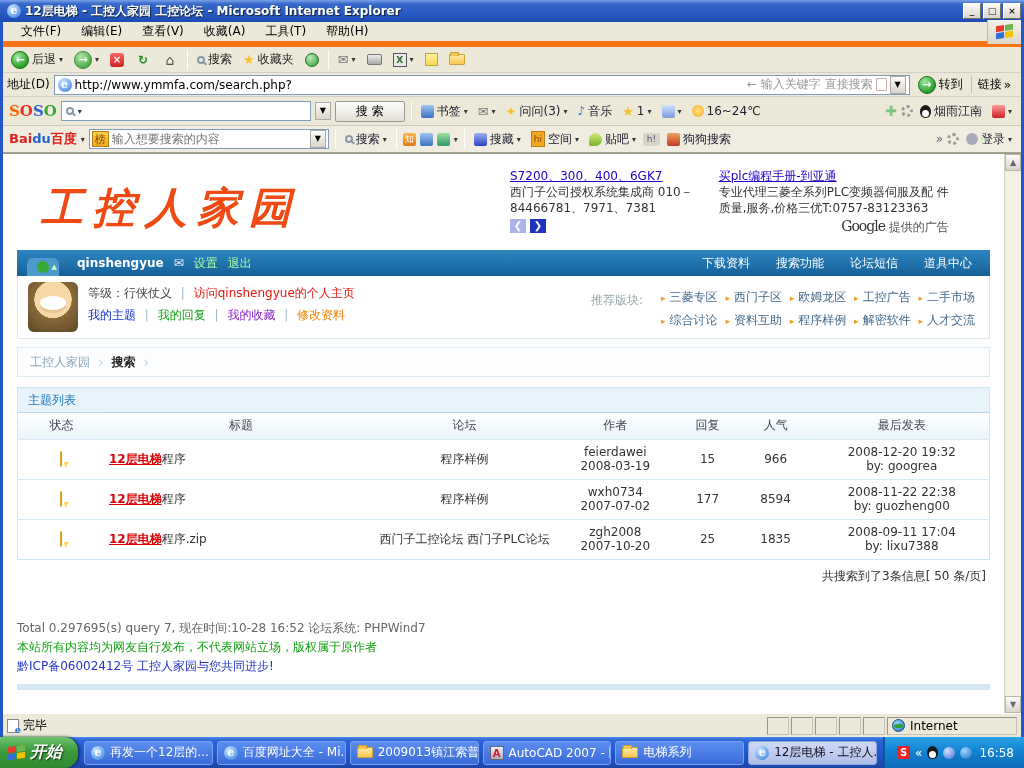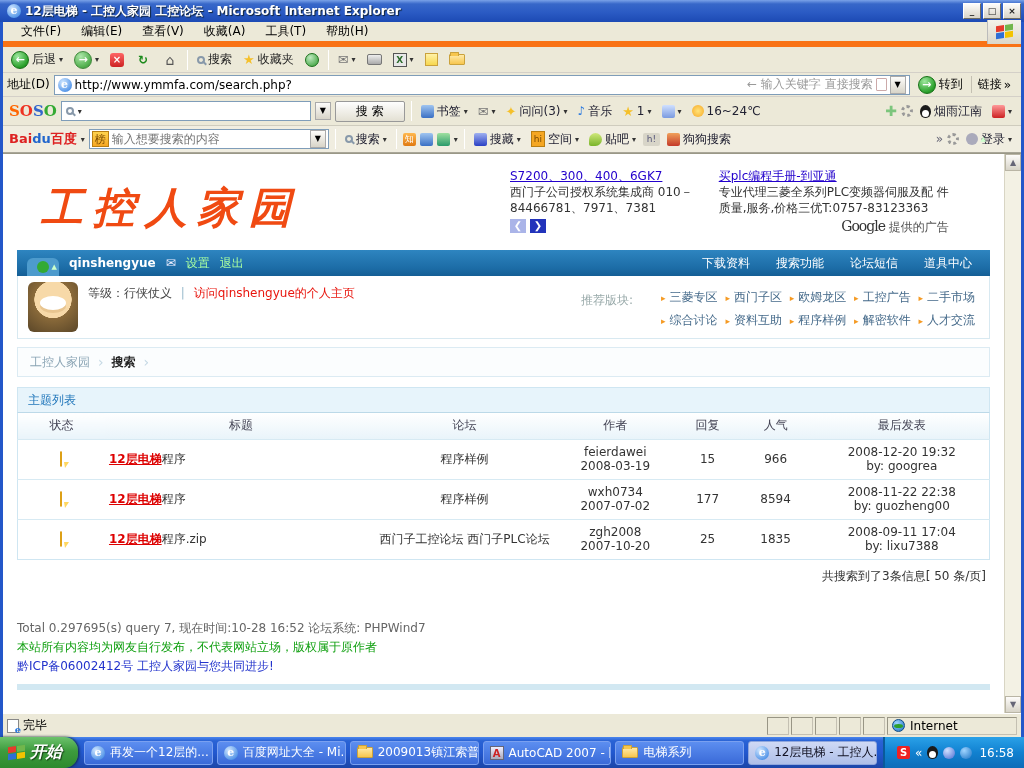--- a/index.html
+++ b/index.html
@@ -108,36 +108,36 @@
   .g-credit { text-align:right; color:#555; margin-top:2px; }
   .g-credit .g-logo { font-family:"DejaVu Serif",serif; font-size:14px; color:#333; letter-spacing:-1px; }
 
   
   .forum-nav { height:26px; background:linear-gradient(180deg,#2e85c0,#1c6ca6 70%,#145e95); display:flex; align-items:center;
     color:#fff; padding:0 10px; gap:10px; }
   .user-tab { display:flex; align-items:center; gap:4px; background:#4d9bcd; border-radius:6px 6px 0 0;
     padding:3px 10px; margin-top:6px; align-self:flex-end; }
   .person-ico { width:12px; height:12px; border-radius:50%; background:#3a3; position:relative; }
   .person-ico::after { content:"▲"; color:#cfc; font-size:7px; position:absolute; right:-8px; top:2px; }
-  .uname { font-weight:bold; }
+  .uname { font-weight:bold;margin-left:8px; }
   .nav-green { color:#aaffa0; }
   .env-ico { color:#eef; font-size:12px; }
   .forum-nav .spring { flex:1; }
   .forum-nav .rlink { color:#fff; padding:0 8px; }
 
   
   .userpanel { border:1px solid #d8e9f1; border-top:none; display:flex; padding:6px 10px; gap:10px; background:#fff; }
   .avatar { width:50px; height:50px; border-radius:6px; background:radial-gradient(circle at 50% 35%,#f7d9a8 45%,#8a6a3a 46%,#5a4628); position:relative; overflow:hidden; }
   .avatar::after { content:""; position:absolute; left:12px; top:14px; width:26px; height:14px; border-radius:50%; background:#fff; box-shadow:0 3px 0 #e8c590; }
   .uinfo { line-height:22px; white-space:nowrap; }
   .lvl { color:#444; }
   .red-link { color:#e8150d; }
   .sep-bar { color:#99bbcc; padding:0 5px; }
   .l-blue { color:#1130d0; } .l-green { color:#11a011; } .l-purple { color:#8822cc; } .l-orange { color:#f08200; }
-  .recommend { margin-left:auto; display:flex; gap:28px; padding-top:4px; }
+  .recommend { margin-left:auto; display:flex; gap:18px; padding-top:4px; }
   .rec-label { color:#9aa; padding-top:6px; }
   .rec-rows { line-height:22px; white-space:nowrap; }
   .rec-item { color:#456a8a; padding:0 4px; }
   .tri { color:#f59a23; font-size:9px; }
 
   
   .crumbbar { margin-top:8px; height:30px; background:#fbfdfe; border:1px solid #dcebf3; display:flex; align-items:center; padding:0 12px; gap:8px; }
   .crumb { color:#8aa4b4; }
   .crumb.cur { color:#222; font-weight:bold; }
   .chev { color:#c4d8e4; font-size:14px; }
@@ -444,20 +444,29 @@
             <span class="rlink">道具中心</span>
           </div>
 
           <div class="userpanel">
             <div class="avatar"></div>
             <div class="uinfo">
               <div>
                 <span class="lvl">等级：行侠仗义</span>
                 <span class="sep-bar">|</span>
                 <span class="red-link">访问qinshengyue的个人主页</span>
+              </div>
+              <div>
+                <span class="l-blue">我的主题</span>
+                <span class="sep-bar">|</span>
+                <span class="l-green">我的回复</span>
+                <span class="sep-bar">|</span>
+                <span class="l-purple">我的收藏</span>
+                <span class="sep-bar">|</span>
+                <span class="l-orange">修改资料</span>
               </div>
             </div>
             <div class="recommend">
               <span class="rec-label">推荐版块:</span>
               <div class="rec-rows">
                 <div>
                   <span class="tri">▸</span><span class="rec-item">三菱专区</span>
                   <span class="tri">▸</span><span class="rec-item">西门子区</span>
                   <span class="tri">▸</span><span class="rec-item">欧姆龙区</span>
                   <span class="tri">▸</span><span class="rec-item">工控广告</span>

